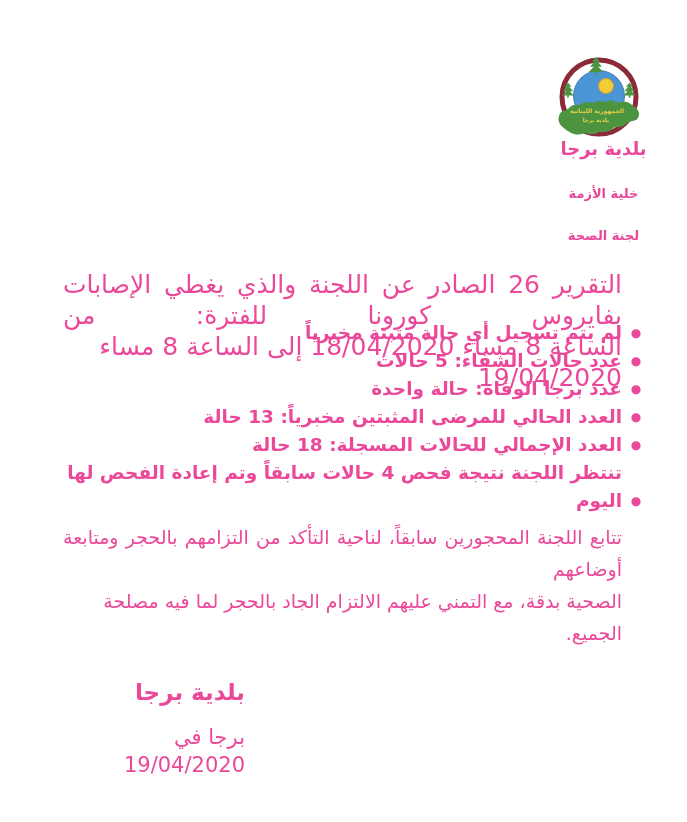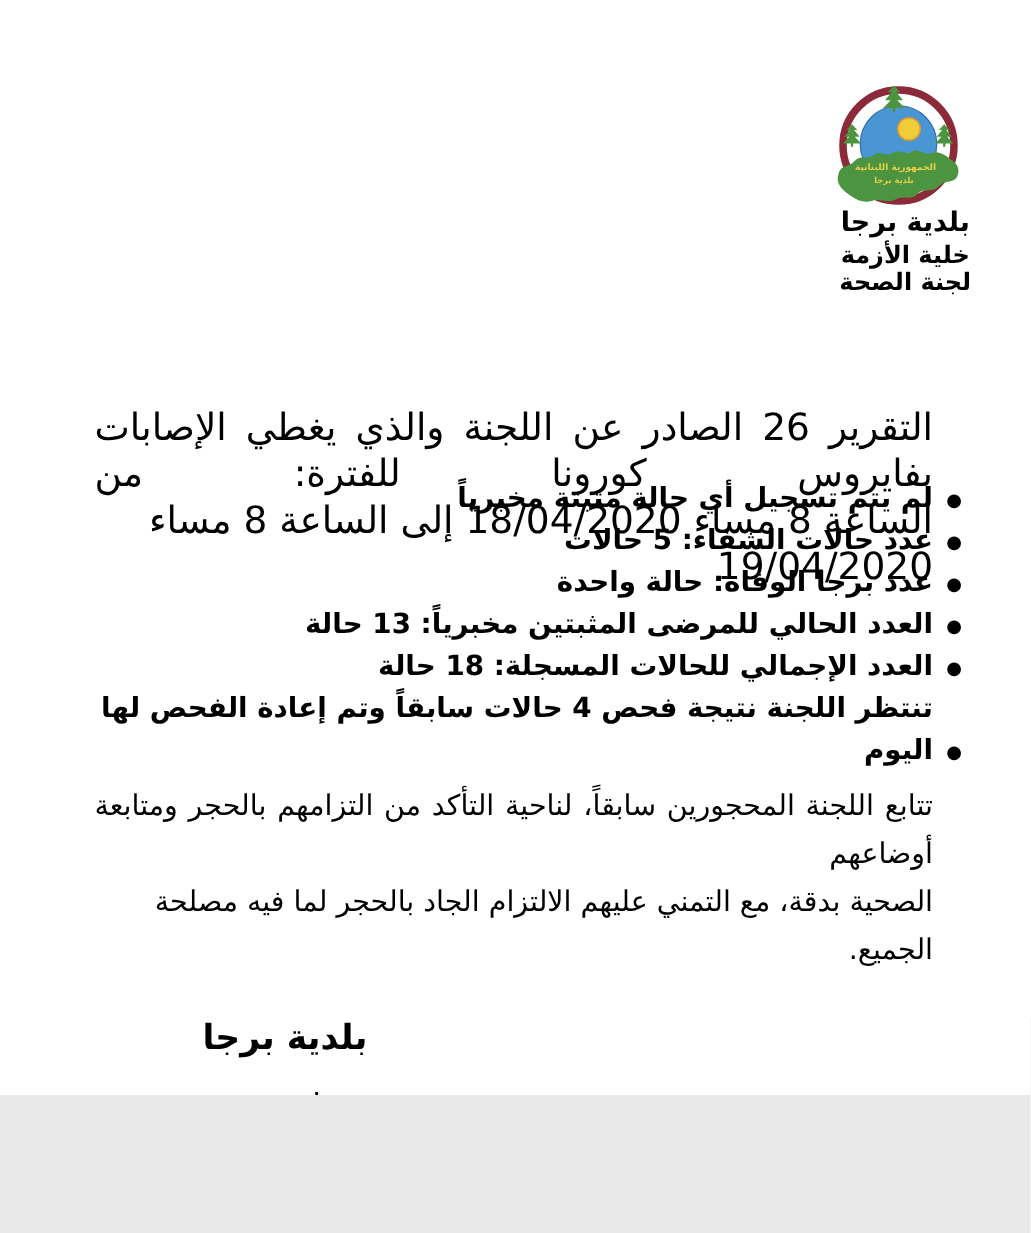--- a/index.html
+++ b/index.html
@@ -1,28 +1,28 @@
 <!DOCTYPE html>
 <html lang="ar" dir="rtl"><head>
 <meta charset="utf-8">
 <style>
   html,body { margin:0; padding:0; background:#e9e9e9; }
   body { font-family:"DejaVu Sans", sans-serif; }
   .page {
-    position:relative; width:687px; height:730px;
-    background:#ffffff; margin:0 auto; overflow:hidden; color:#000000;
+    position:relative; width:687px; height:822px;
+    background:#ffffff; margin:0 auto; overflow:hidden; color:#ec4899;
   }
 
   
   .logo-wrap { position:absolute; top:54px; left:549px; width:110px; height:92px; }
 
   
   .header-block { position:absolute; top:137px; left:520px; width:167px; text-align:center; direction:rtl; }
   .header-name { font-size:18px; font-weight:bold; line-height:24px; }
-  .header-sub  { font-size:16px; font-weight:bold; line-height:18px; }
+  .header-sub  { font-size:13px; font-weight:bold; line-height:18px;margin-top:24px; }
 
   
   .para1 { position:absolute; top:245px; left:63px; right:65px; direction:rtl; font-size:25px; line-height:31px;margin-top:24px; }
   .para2 { position:absolute; top:521px; left:63px; right:65px; direction:rtl; font-size:19px; line-height:32px; }
   .line-justify { text-align:justify; text-align-last:justify; }
   .line-right   { }
 
   
   .bullets { position:absolute; top:319px; left:63px; right:37px; direction:rtl; }
   .bullet-item { display:flex; direction:rtl; align-items:flex-end; line-height:28px; }

